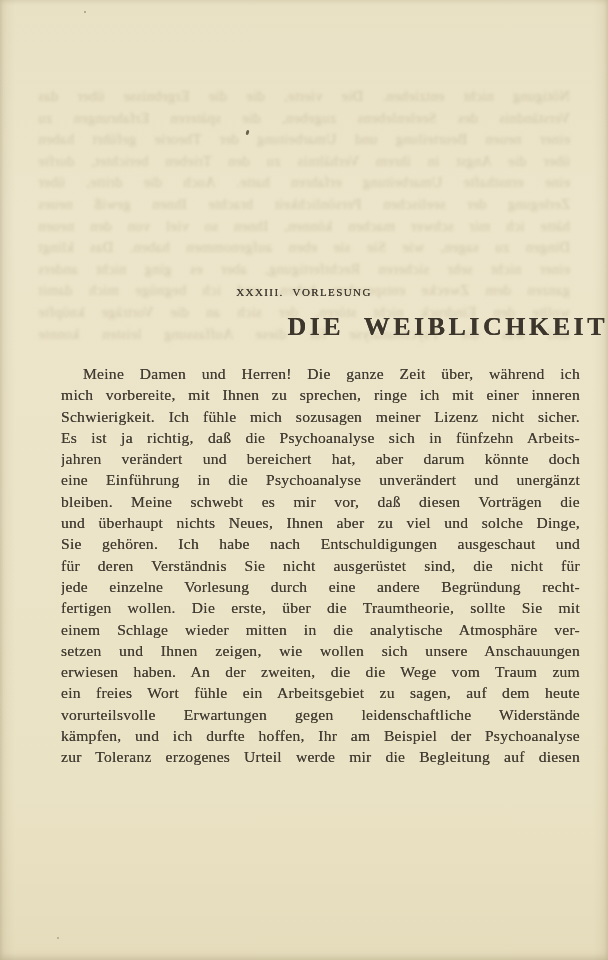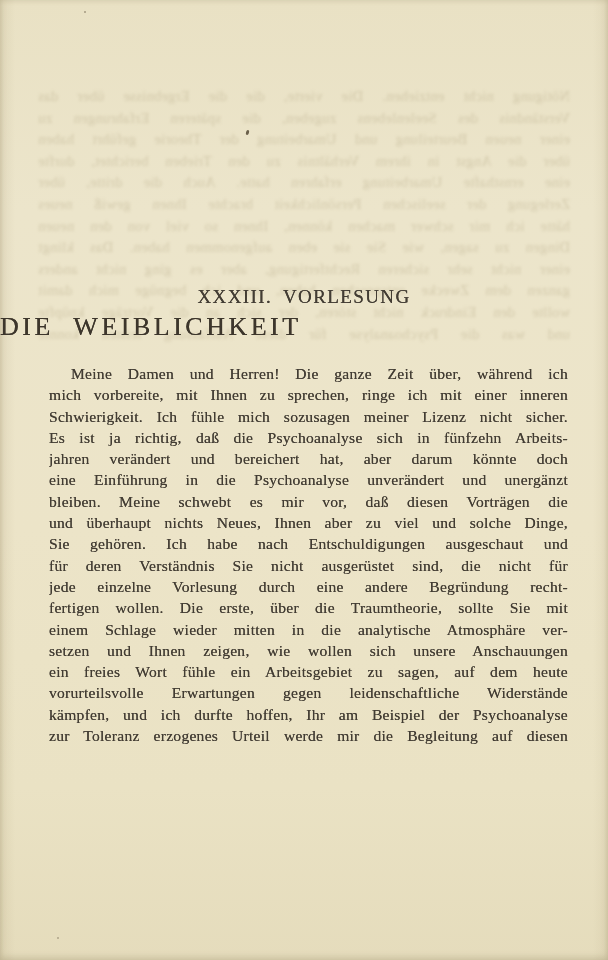--- a/index.html
+++ b/index.html
@@ -27,33 +27,33 @@
     pointer-events:none;
   }
   .bleed p{
     margin:0; height:21.6px; line-height:21.6px;
     overflow:hidden;
     text-align:justify; text-align-last:justify;
   }
   .kicker{
     position:absolute; left:0; top:286px; width:100%;
     text-align:center;
-    font-size:19px; letter-spacing:1.4px; word-spacing:5px;
+    font-size:11px; letter-spacing:1.4px; word-spacing:5px;
     color:#433d34;
     text-shadow:0 0 0.4px #433d34;
   }
   .title{
     position:absolute; left:0; top:312px; width:100%; margin:0;
-    text-align:left;
-    font-size:26px; font-weight:normal; letter-spacing:3.5px; word-spacing:10px;
+    text-align:right;
+    font-size:26px; font-weight:bold; letter-spacing:3.5px; word-spacing:10px;
     color:#3d362c;
     text-shadow:0 0 0.6px #3d362c;
   }
   .body-text{
-    position:absolute; left:49px; top:363px; width:519px;
+    position:absolute; left:61px; top:363px; width:519px;
     color:#423c33;
     font-size:15.6px;
     letter-spacing:0.25px;
     text-shadow:0 0 0.35px rgba(66,60,51,0.85);
   }
   .body-text p{
     margin:0; height:21.3px; line-height:21.3px;
     overflow:hidden;
     text-align:justify; text-align-last:justify;
     word-spacing:1px;
@@ -99,19 +99,20 @@
     <p>jahren verändert und bereichert hat, aber darum könnte doch</p>
     <p>eine Einführung in die Psychoanalyse unverändert und unergänzt</p>
     <p>bleiben. Meine schwebt es mir vor, daß diesen Vorträgen die</p>
     <p>und überhaupt nichts Neues, Ihnen aber zu viel und solche Dinge,</p>
     <p>Sie gehören. Ich habe nach Entschuldigungen ausgeschaut und</p>
     <p>für deren Verständnis Sie nicht ausgerüstet sind, die nicht für</p>
     <p>jede einzelne Vorlesung durch eine andere Begründung recht-</p>
     <p>fertigen wollen. Die erste, über die Traumtheorie, sollte Sie mit</p>
     <p>einem Schlage wieder mitten in die analytische Atmosphäre ver-</p>
     <p>setzen und Ihnen zeigen, wie wollen sich unsere Anschauungen</p>
+    <p>erwiesen haben. An der zweiten, die die Wege vom Traum zum</p>
     <p>ein freies Wort fühle ein Arbeitsgebiet zu sagen, auf dem heute</p>
     <p>vorurteilsvolle Erwartungen gegen leidenschaftliche Widerstände</p>
     <p>kämpfen, und ich durfte hoffen, Ihr am Beispiel der Psychoanalyse</p>
     <p>zur Toleranz erzogenes Urteil werde mir die Begleitung auf diesen</p>
   </div>
 
 </div>
 
 </body></html>

